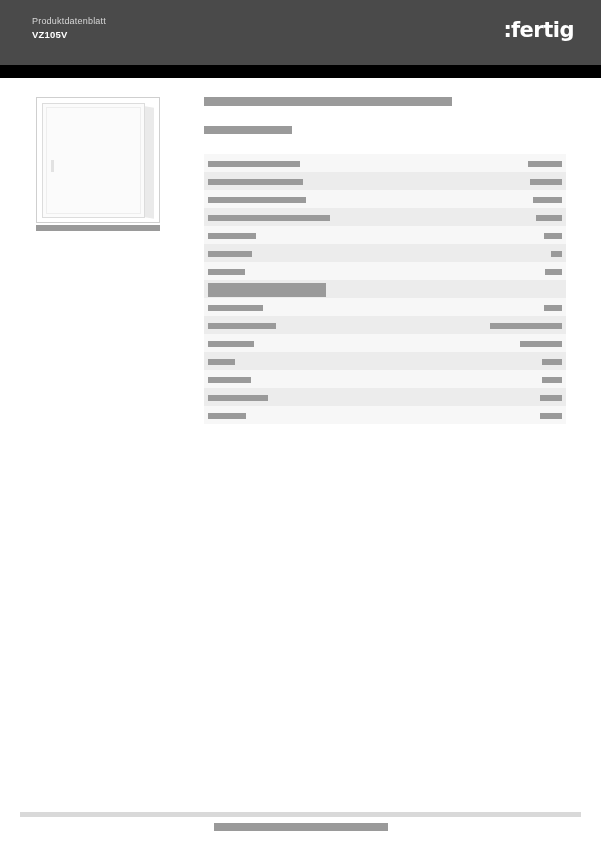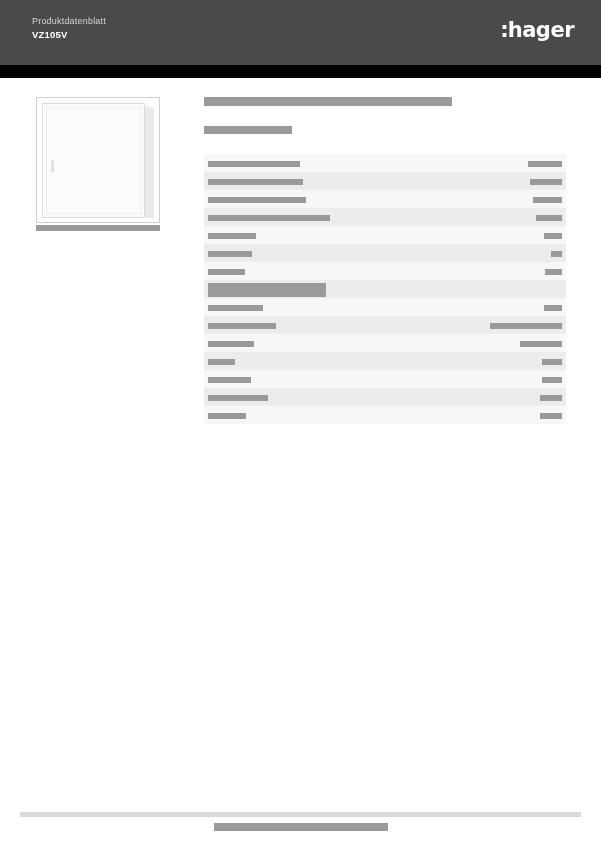--- a/index.html
+++ b/index.html
@@ -222,21 +222,21 @@
 <body>
 
 <div class="page">
 
   <div class="header">
     <div class="header-titles">
       <div class="header-sub">Produktdatenblatt</div>
       <div class="header-title">VZ105V</div>
     </div>
     <div class="logo">
-      <span class="dots">:</span><span>hager</span>
+      <span class="dots">:</span><span>fertig</span>
     </div>
   </div>
 
   <div class="band"></div>
 
   <div class="product-figure">
     <div class="product-door">
       <div class="product-door-inner"></div>
       <div class="product-hinge"></div>
     </div>

